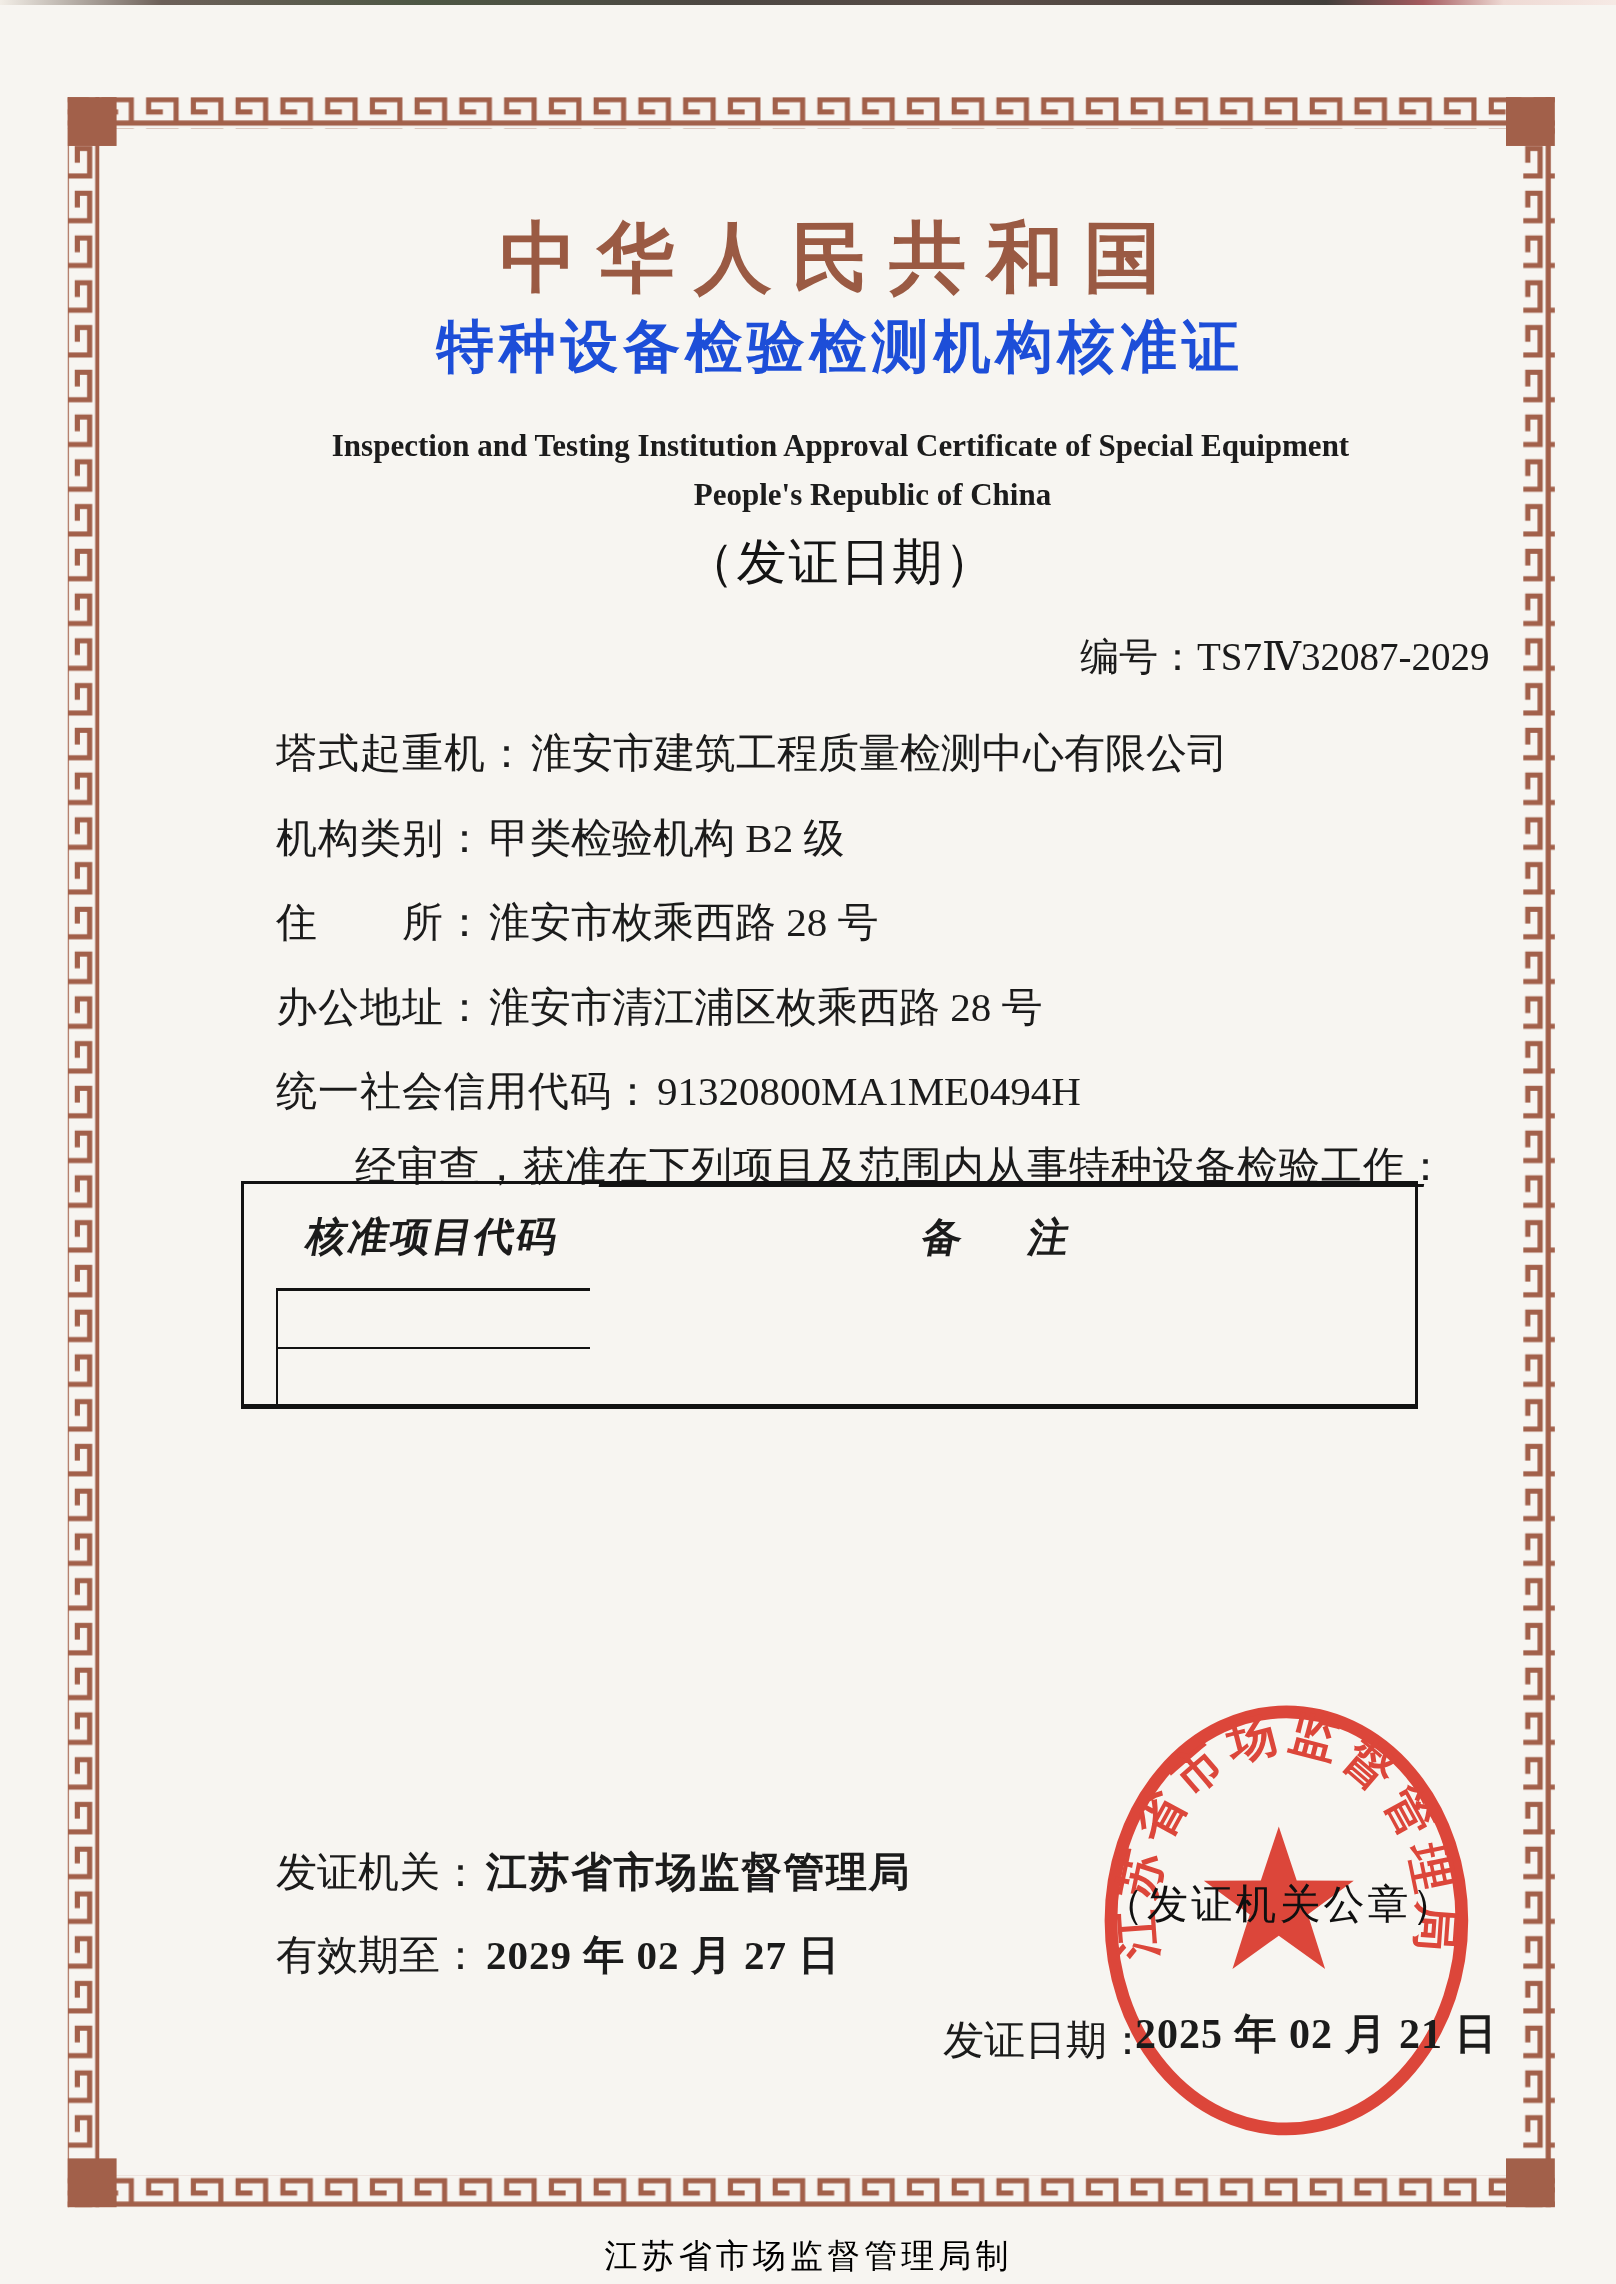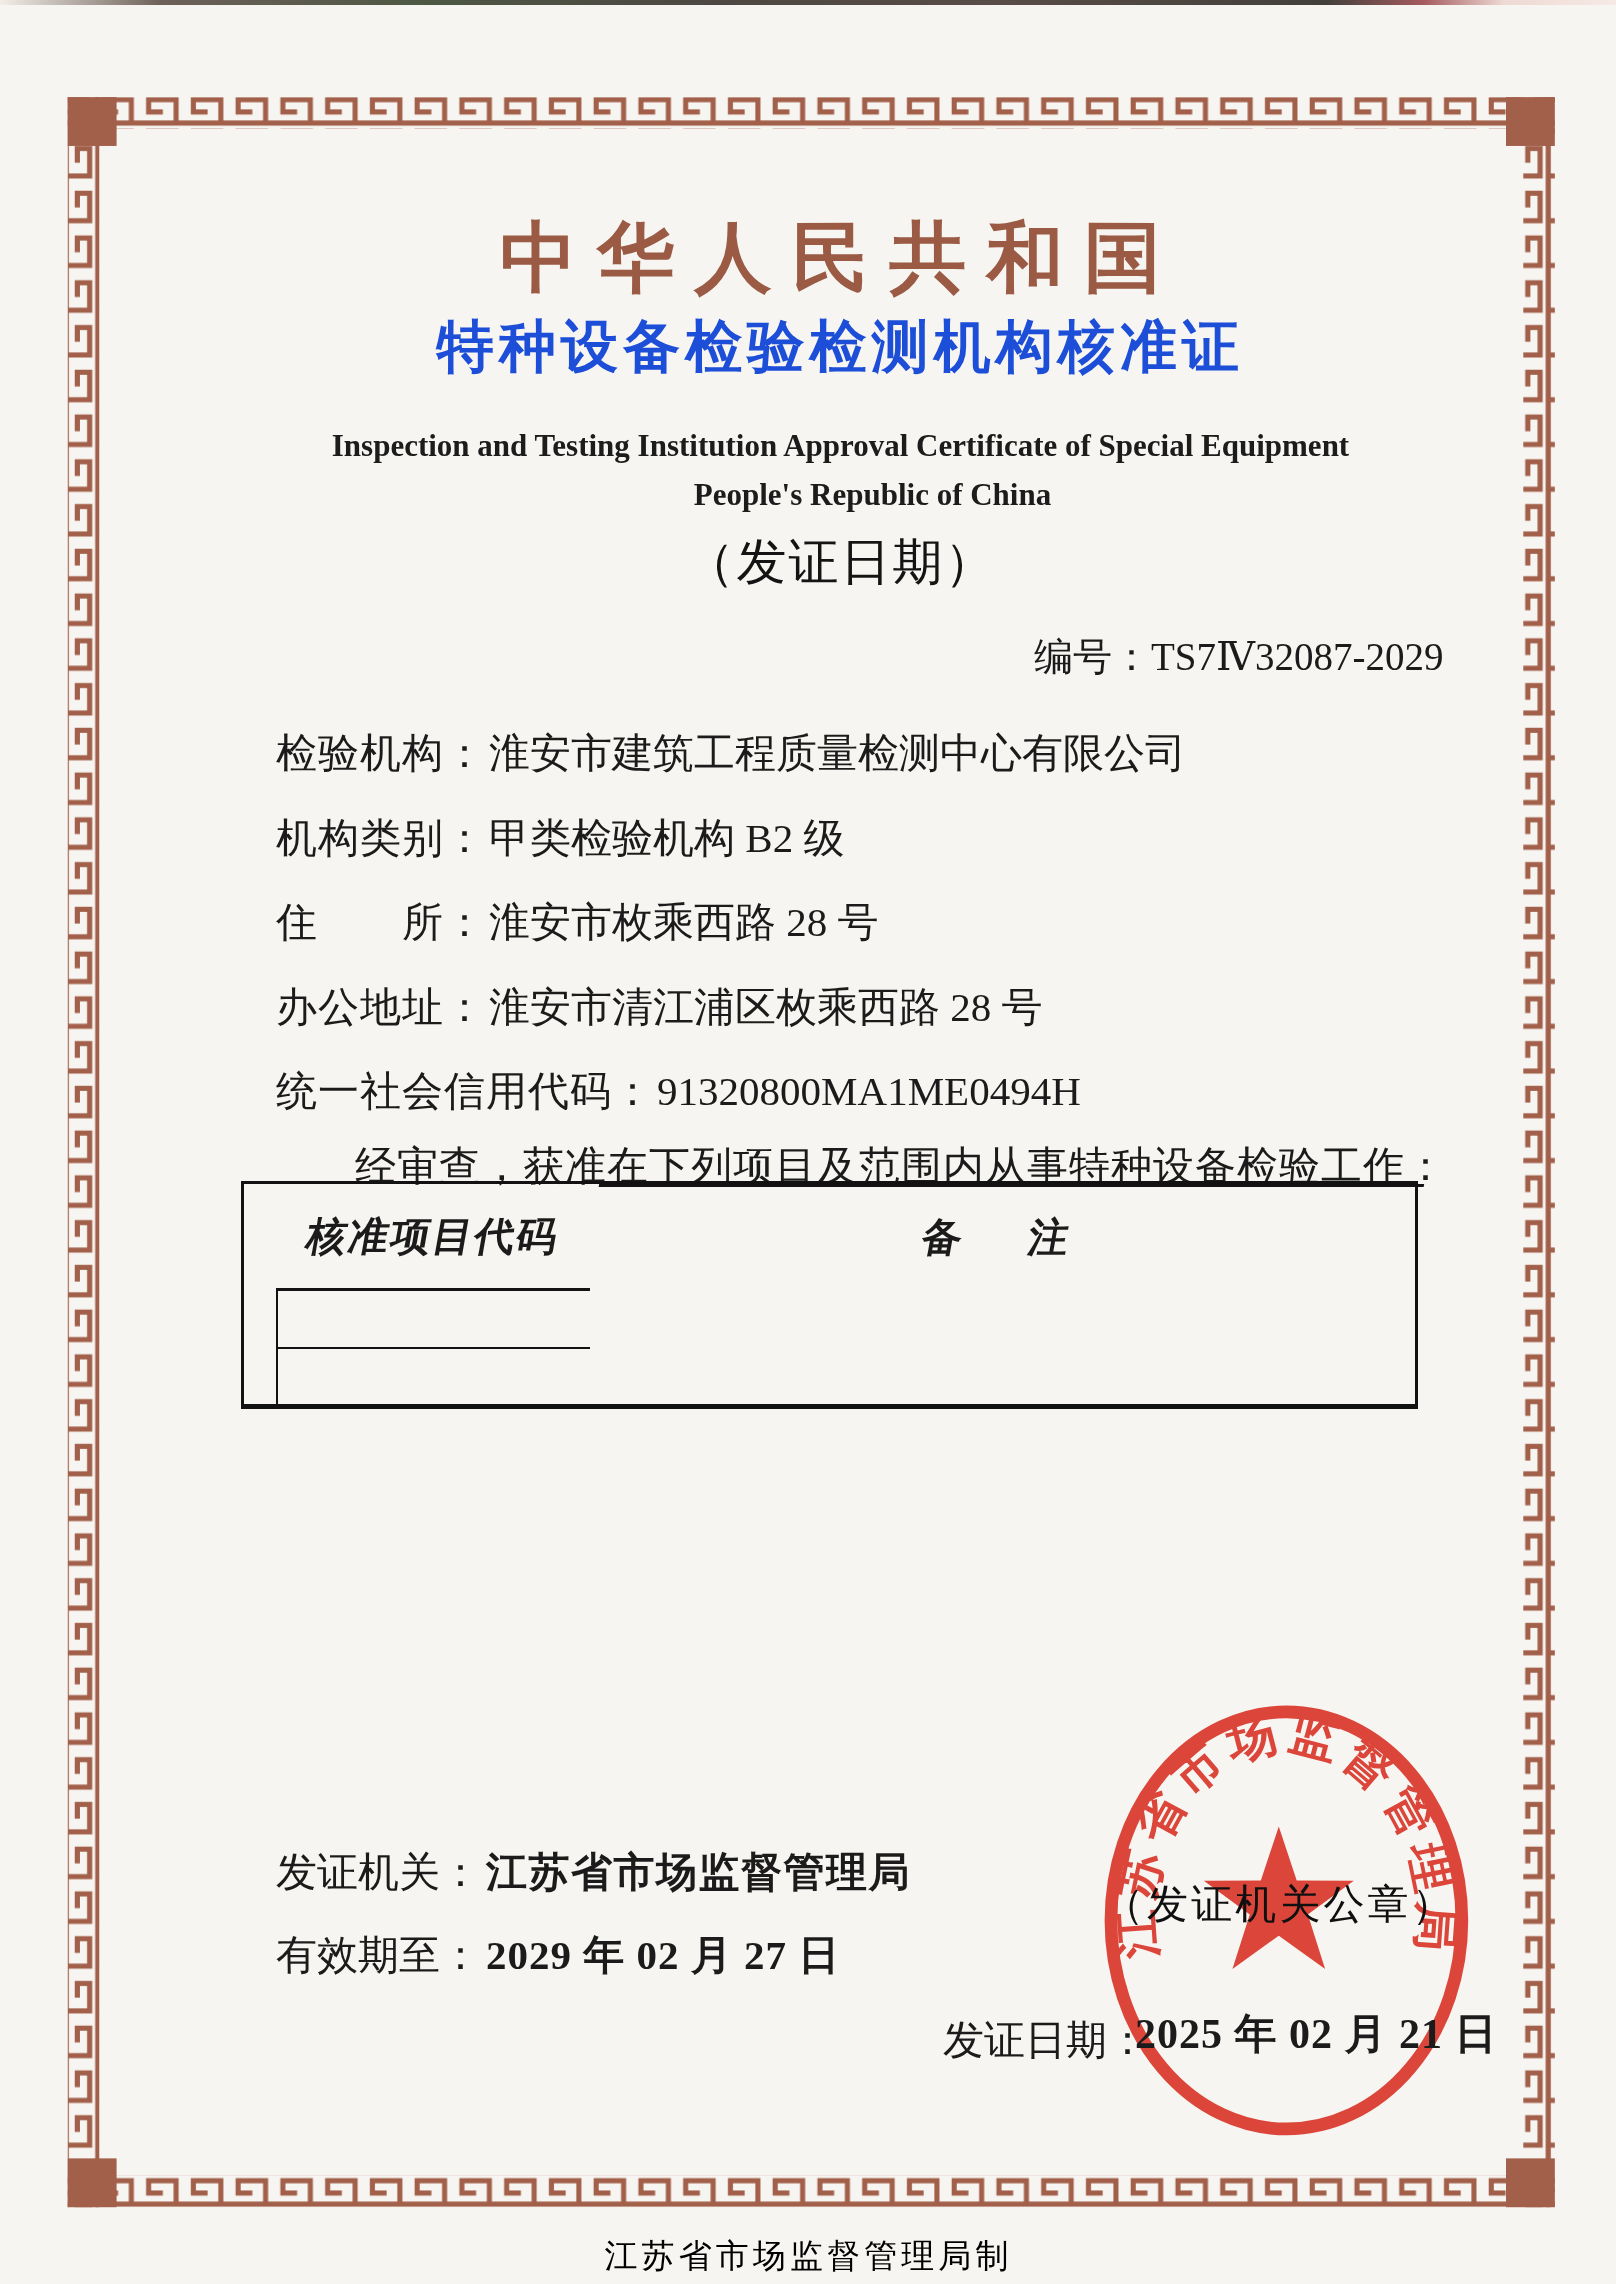--- a/index.html
+++ b/index.html
@@ -15,21 +15,21 @@
   .scan-strip{
     left:0;top:0;width:1617px;height:4.6px;opacity:.8;
     background:linear-gradient(90deg,#f1ece4 0%,#4a3b33 10%,#233019 26%,#221c17 44%,#31221c 62%,#15120e 82%,#90343a 88%,#ecd2cc 93%,#f6e7e2 100%);
   }
   
   .cn-title-1{top:207px;font-size:77px;font-weight:bold;color:#9a5a43;letter-spacing:20.3px;}
   .cn-title-2{top:309px;font-size:57px;font-weight:bold;color:#1d4ed8;letter-spacing:5.1px;}
   .en-title-1{top:428px;font-size:31px;font-weight:bold;color:#1c1c1c;}
   .en-title-2{top:477px;font-size:31px;font-weight:bold;color:#1c1c1c;margin-left:32px;}
   .paren-subtitle{top:529px;font-size:50px;color:#141414;letter-spacing:2px;}
-  .cert-no{top:630px;left:1002px;font-size:39px;}
+  .cert-no{top:630px;left:1048px;font-size:39px;}
   .field{left:244px;font-size:41px;white-space:nowrap;}
   .field .lbl{letter-spacing:1px;}
   .field .val{margin-left:3.1px;}
   .f0{top:726px;} .f1{top:811px;} .f2{top:895px;} .f3{top:980px;} .f4{top:1064px;}
   .approval-note{left:323px;top:1139px;font-size:41px;letter-spacing:1px;white-space:nowrap;}
   
   .approval-table{
     left:241px;top:1181px;width:1139px;height:220px;
     border:3.6px solid #121212;border-bottom-width:5.6px;
     display:grid;grid-template-columns:314px 1fr;grid-template-rows:104px 1fr;
@@ -103,21 +103,21 @@
 <div class="abs center cn-title-2 z2">特种设备检验检测机构核准证</div>
 <div class="abs center en-title-1 z2">Inspection and Testing Institution Approval Certificate of Special Equipment</div>
 <div class="abs center en-title-2 z2">People's Republic of China</div>
 <div class="abs center paren-subtitle z2">（发证日期）</div>
 
 <div class="abs cert-no z2">
   <span>编号：</span><span>TS7Ⅳ32087-2029</span>
 </div>
 
 <div class="abs field f0 z2">
-  <span class="lbl">检验机构：</span><span class="val">淮安市建筑工程质量检测中心有限公司</span>
+  <span class="lbl">塔式起重机：</span><span class="val">淮安市建筑工程质量检测中心有限公司</span>
 </div>
 <div class="abs field f1 z2">
   <span class="lbl">机构类别：</span><span class="val">甲类检验机构 B2 级</span>
 </div>
 <div class="abs field f2 z2">
   <span class="lbl">住　　所：</span><span class="val">淮安市枚乘西路 28 号</span>
 </div>
 <div class="abs field f3 z2">
   <span class="lbl">办公地址：</span><span class="val">淮安市清江浦区枚乘西路 28 号</span>
 </div>

